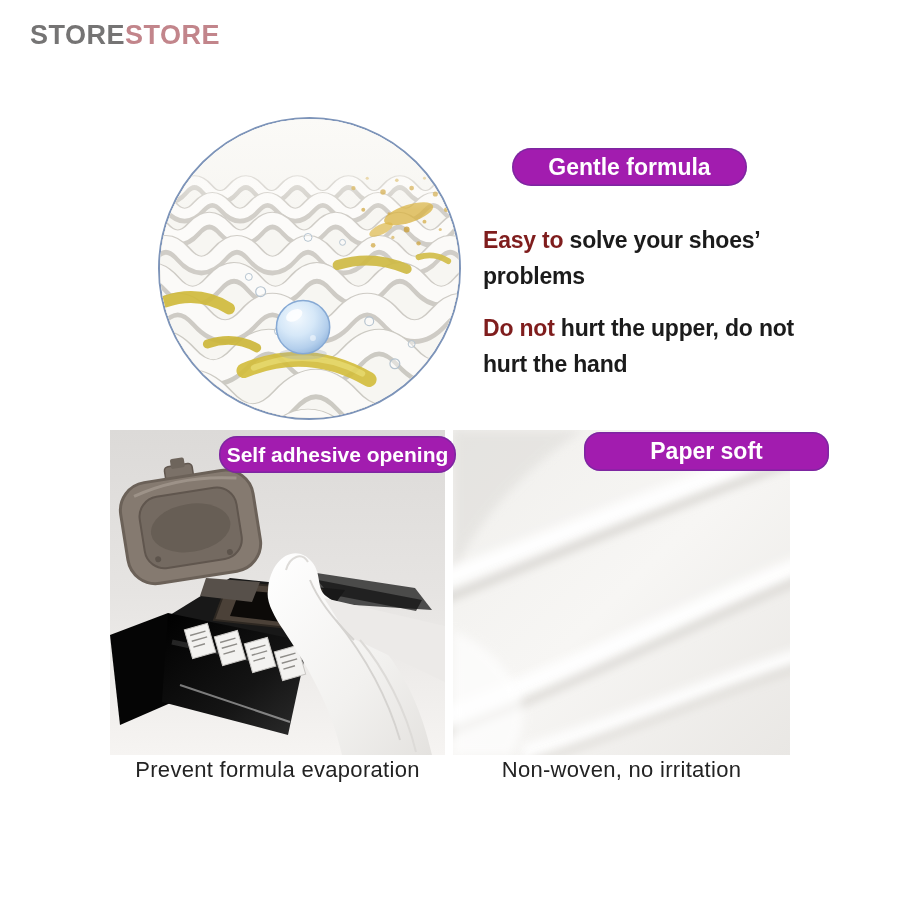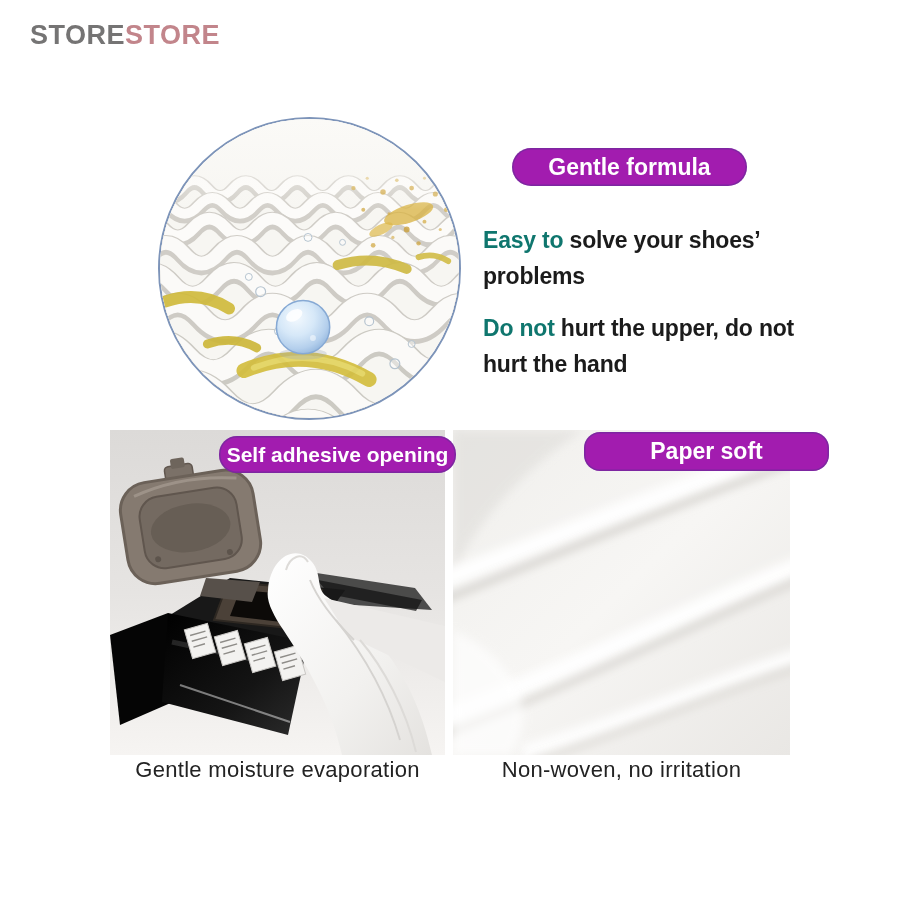--- a/index.html
+++ b/index.html
@@ -20,21 +20,21 @@
   .pill{position:absolute;display:flex;align-items:center;justify-content:center;
     background:#a21caf;color:#ffffff;font-weight:700;border-radius:19px;
     box-shadow:inset 0 0 0 1.5px rgba(42,62,130,.30);}
   .pill-gentle{left:512px;top:148px;width:235px;height:38px;font-size:23px;}
   .pill-left{left:203px;top:436px;width:237px;height:37px;font-size:21px;border-radius:18px;margin-left:16px;}
   .pill-right{left:543px;top:432px;width:245px;height:39px;font-size:23px;border-radius:16px;margin-left:41px;}
 
   
   .benefit{position:absolute;left:483px;width:322px;font-size:23px;line-height:36px;
     font-weight:700;color:#1b1b1b;letter-spacing:-.2px;}
-  .benefit .hl{color:#0f766e;}
+  .benefit .hl{color:#7f1d1d;}
   .benefit-1{top:222px;}
   .benefit-2{top:310px;}
 
   
   .photo{position:absolute;top:430px;height:325px;overflow:hidden;}
   .photo-left{left:110px;width:335px;}
   .photo-right{left:453px;width:337px;}
   .photo svg{display:block;}
 
   
@@ -255,16 +255,16 @@
         <path d="M70,322 C170,292 280,245 347,225" fill="none" stroke="#ffffff" stroke-width="14" opacity="0.9" filter="url(#soft)"></path>
         <path d="M80,332 C180,300 285,255 347,237" fill="none" stroke="#d4d1cc" stroke-width="4" filter="url(#soft)"></path>
         <path d="M0,200 C60,228 88,278 58,325 L0,325 Z" fill="#ffffff" opacity="0.65" filter="url(#soft)"></path>
       </g>
     </svg>
   </div>
 
   <div class="pill pill-left">Self adhesive opening</div>
   <div class="pill pill-right">Paper soft</div>
 
-  <div class="caption caption-left">Gentle moisture evaporation</div>
+  <div class="caption caption-left">Prevent formula evaporation</div>
   <div class="caption caption-right">Non-woven, no irritation</div>
 
 </div>
 
 </body></html>

